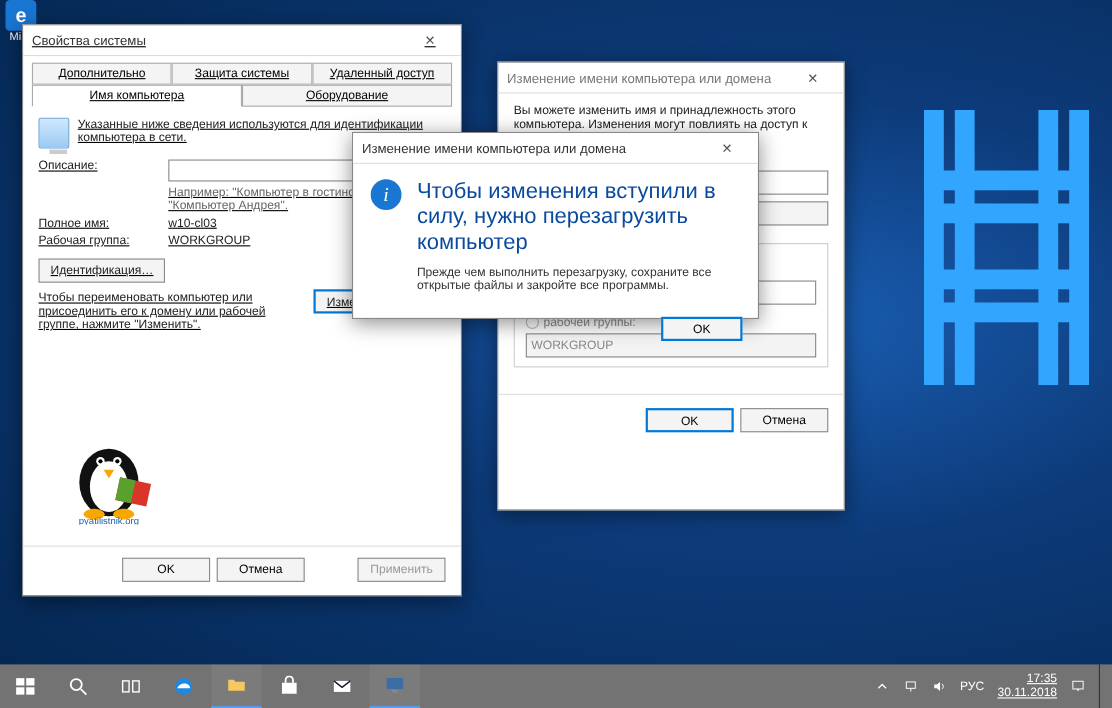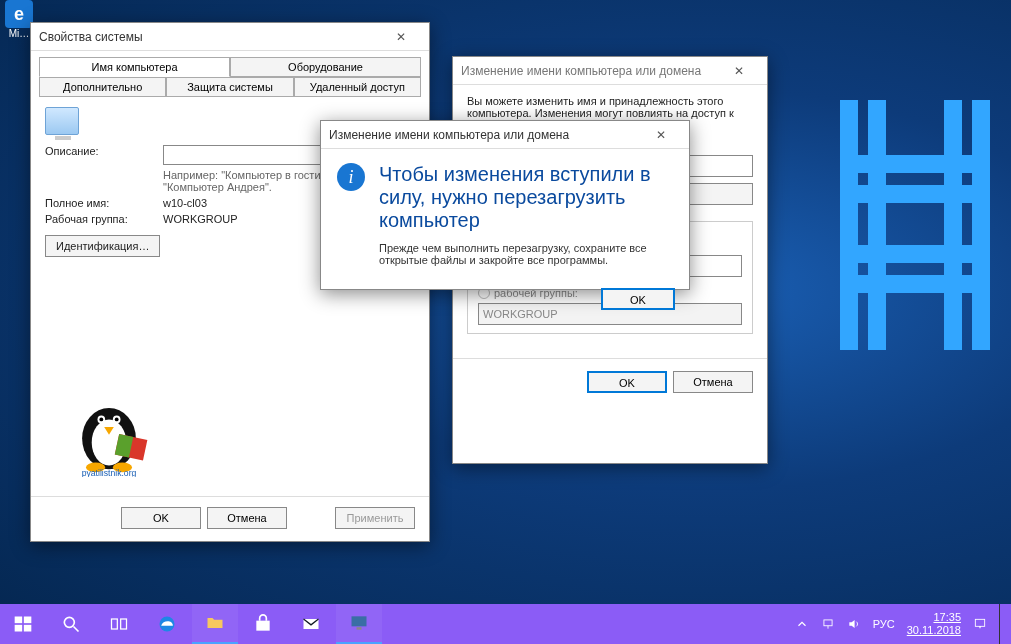--- a/index.html
+++ b/index.html
@@ -20,21 +20,21 @@
 .edge-corner .eglyph{width:28px;height:28px;background:#1976d2;border-radius:4px;display:flex;align-items:center;justify-content:center;color:#fff;font-weight:bold;font-size:18px;margin:auto;}
 
 
 .win {
   position:absolute; background:#fff; border:1px solid #888; box-shadow:0 4px 18px rgba(0,0,0,.45);
 }
 .titlebar { height:28px; display:flex; align-items:center; padding:0 8px; font-size:12px; color:#333; border-bottom:1px solid #ddd;}
 .titlebar .close { margin-left:auto; width:40px; text-align:center; color:#555; }
 
 
-.win-a { left:30px; top:22px; width:400px; height:520px; }
+.win-a { left:20px; top:22px; width:400px; height:520px;text-decoration:underline; }
 .tabs { margin:6px 8px 0 8px; font-size:11px;}
 .tabs-row{display:flex;}
 .tab{ border:1px solid #aaa; padding:3px 10px; background:#fff; border-bottom:1px solid #fff; position:relative;}
 .tab.inactive{ background:#f4f4f4; border-bottom:1px solid #aaa;}
 .tabs-row2 .tab{flex:1; text-align:center;}
 .tabs-row1 .tab{flex:1; text-align:center;}
 .win-a .body{ padding:10px 14px; font-size:11px; color:#222;}
 .desc-row{display:flex;align-items:flex-start;gap:8px;margin-bottom:10px;}
 .pc-icon{width:34px;height:28px;background:linear-gradient(#d0e8ff,#9cc9f2);border:1px solid #6ea3d6;border-radius:2px;position:relative;}
 .pc-icon::after{content:'';position:absolute;left:9px;top:28px;width:16px;height:4px;background:#ccc;}
@@ -67,21 +67,21 @@
 
 .win-c{left:320px;top:120px;width:370px;height:170px;z-index:50;}
 .win-c .titlebar{background:#fff;}
 .win-c .body{padding:14px 16px;font-size:12px;display:flex;gap:14px;}
 .info-ico{width:28px;height:28px;border-radius:50%;background:#1976d2;color:#fff;display:flex;align-items:center;justify-content:center;font-family:Georgia,serif;font-style:italic;font-size:18px;flex-shrink:0;}
 .msg-main{color:#0a4a9e;font-size:20px;margin-bottom:10px;}
 .msg-sub{color:#333;font-size:11px;}
 .wc-buttons{display:flex;justify-content:flex-end;padding:8px 14px;}
 
 
-.taskbar{position:absolute;left:0;right:0;bottom:0;height:40px;background:#8b5cf6;display:flex;align-items:flex-start;color:#fff;font-size:11px;}
+.taskbar{position:absolute;left:0;right:0;bottom:0;height:40px;background:#737373;display:flex;align-items:flex-start;color:#fff;font-size:11px;}
 .tb-left{display:flex;align-items:center;gap:2px;}
 .tb-item{width:46px;height:40px;display:flex;align-items:center;justify-content:center;}
 .tb-item.active{border-bottom:2px solid #4aa3ff;background:rgba(255,255,255,.06);}
 .tb-right{margin-left:auto;display:flex;align-items:center;gap:12px;padding-right:6px;}
 .tb-right .clk{text-align:right;line-height:13px;text-decoration:underline;}
 .tray-ico{width:14px;height:14px;}
 
 
 .svg{width:20px;height:20px;fill:#fff;}
 </style>
@@ -103,52 +103,57 @@
   <div class="eglyph">e</div>
   <div>Mi…</div>
 </div>
 
 <div class="win win-a">
   <div class="titlebar">
     <span>Свойства системы</span>
     <span class="close">✕</span>
   </div>
   <div class="tabs">
-    <div class="tabs-row tabs-row2">
-      <div class="tab">Имя компьютера</div>
-      <div class="tab inactive">Оборудование</div>
-    </div>
     <div class="tabs-row tabs-row1">
       <div class="tab inactive">Дополнительно</div>
       <div class="tab inactive">Защита системы</div>
       <div class="tab inactive">Удаленный доступ</div>
     </div>
+    <div class="tabs-row tabs-row2">
+      <div class="tab">Имя компьютера</div>
+      <div class="tab inactive">Оборудование</div>
+    </div>
   </div>
   <div class="body">
     <div class="desc-row">
       <div class="pc-icon"></div>
+      <div>Указанные ниже сведения используются для идентификации компьютера в сети.</div>
     </div>
     <div class="kv">
       <div class="k">Описание:</div>
       <input class="input-flat" style="">
     </div>
     <div class="kv">
         <div class="k"></div>
       <div class="grey-hint">Например: "Компьютер в гостиной" или "Компьютер Андрея".</div>
     </div>
     <div class="kv">
       <div class="k">Полное имя:</div>
       <div>w10-cl03</div>
     </div>
     <div class="kv">
       <div class="k">Рабочая группа:</div>
       <div>WORKGROUP</div>
     </div>
     <div style="display:flex;align-items:flex-start;gap:10px;">
       <span class="btn" style="margin-top:6px;min-width:40px">Идентификация…</span>
+    </div>
+    <div style="display:flex;align-items:flex-start;gap:10px;">
+      <div class="para">Чтобы переименовать компьютер или присоединить его к домену или рабочей группе, нажмите "Изменить".</div>
+      <span class="btn primary" style="margin-top:6px">Изменить…</span>
     </div>
   </div>
   <svg class="penguin" viewBox="0 0 100 100">
     <ellipse cx="50" cy="60" rx="28" ry="32" fill="#111"></ellipse>
     <ellipse cx="50" cy="64" rx="18" ry="24" fill="#fff"></ellipse>
     <circle cx="42" cy="40" r="4" fill="#fff"></circle>
       <circle cx="58" cy="40" r="4" fill="#fff"></circle>
     <circle cx="42" cy="40" r="2" fill="#000"></circle>
       <circle cx="58" cy="40" r="2" fill="#000"></circle>
     <polygon points="45,48 55,48 50,56" fill="#f7a700"></polygon>

